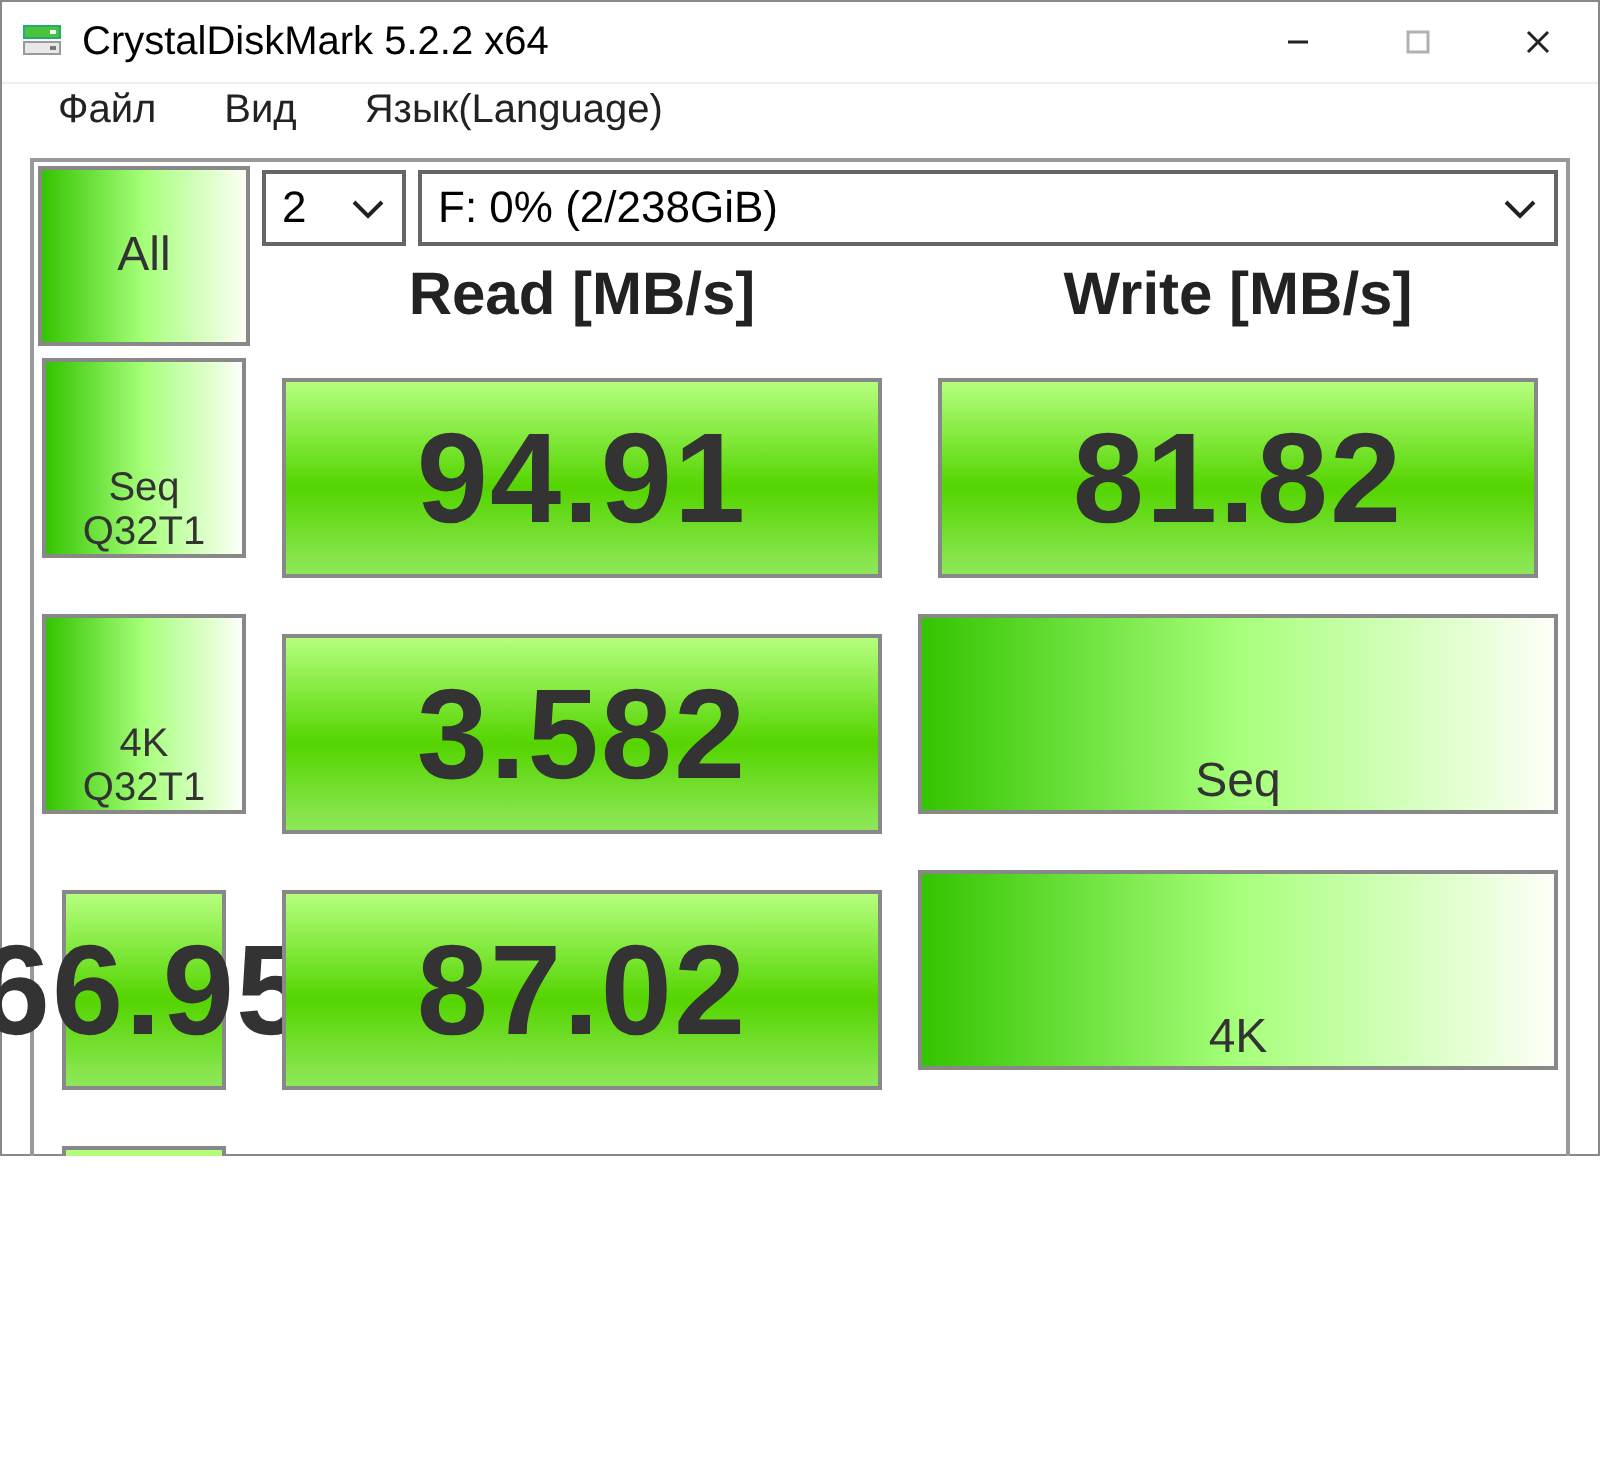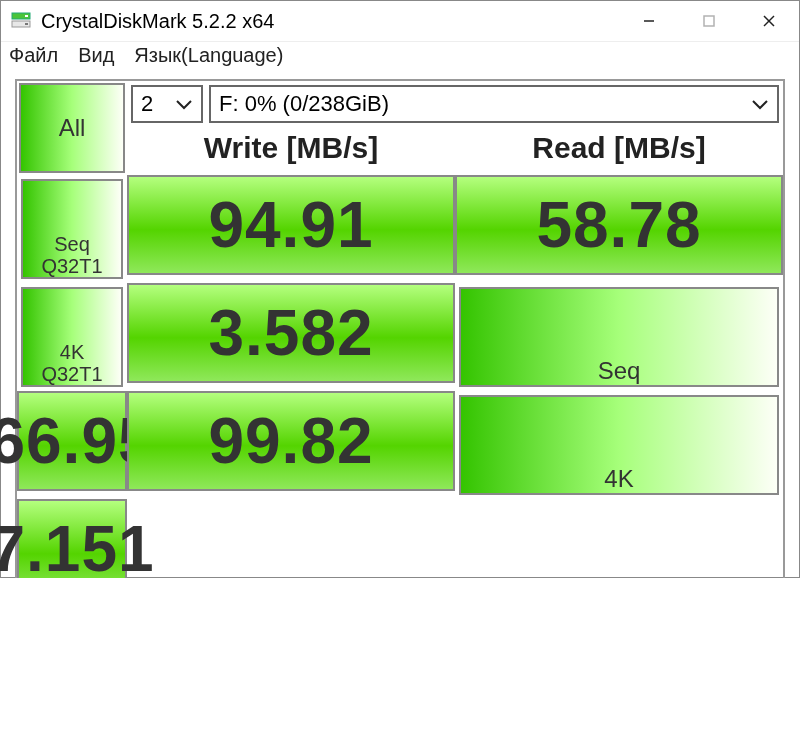--- a/index.html
+++ b/index.html
@@ -27,22 +27,22 @@
   .win-controls { display: flex; }
   .win-btn {
     width: 60px; height: 40px;
     display: flex; align-items: center; justify-content: center;
     color: #222; font-size: 16px;
   }
   .menubar {
     height: 34px;
     display: flex;
     align-items: center;
-    padding: 0 0;
-    gap: 4px;
+    padding: 0 20px;
+    gap: 18px;
     font-size: 20px;
     color: #222;
   }
   .menubar .menu-item { padding: 2px 8px; }
   .content {
     flex: 1;
     padding: 10px 14px 14px 14px;
     display: flex;
     flex-direction: column;
   }
@@ -93,21 +93,21 @@
     text-align: center;
     color: #333;
     height: 100px;
   }
   .row-btn.single { font-size: 24px; }
   .row-btn.double { font-size: 20px; line-height: 1.1; }
   .result {
     display: flex; align-items: center; justify-content: center;
     background: linear-gradient(to bottom, #b4ff7e 0%, #54d400 55%, #8fe85a 100%);
     border: 2px solid #888;
-    margin: 0;
+    margin: 14px;
     height: 100px;
     font-size: 64px; font-weight: 700; color: #333;
     font-family: Arial, sans-serif;
     letter-spacing: 1px;
   }
   .status {
     border: 2px solid #999;
     border-top: none;
     height: 46px;
     background: #fff;
@@ -165,54 +165,54 @@
       <div class="selects-wrap">
         <div class="sel sel-count">
           <span>2</span>
           <span class="caret">
               <svg width="18" height="12">
                 <polyline points="2,3 9,10 16,3" fill="none" stroke="#222" stroke-width="2"></polyline>
               </svg>
             </span>
         </div>
         <div class="sel sel-drive">
-          <span>F: 0% (0/238GiB)</span>
+          <span>F: 0% (2/238GiB)</span>
           <span class="caret">
               <svg width="18" height="12">
                 <polyline points="2,3 9,10 16,3" fill="none" stroke="#222" stroke-width="2"></polyline>
               </svg>
             </span>
         </div>
       </div>
 
+      <div class="hdr">Read [MB/s]</div>
       <div class="hdr">Write [MB/s]</div>
-      <div class="hdr">Read [MB/s]</div>
 
       <div class="row-btn double">
         <div>
           <div>Seq</div>
           <div>Q32T1</div>
         </div>
       </div>
       <div class="result">94.91</div>
-      <div class="result">58.78</div>
+      <div class="result">81.82</div>
 
       <div class="row-btn double">
         <div>
           <div>4K</div>
           <div>Q32T1</div>
         </div>
       </div>
       <div class="result">3.582</div>
 
       <div class="row-btn single">
         <span>Seq</span>
       </div>
       <div class="result">66.95</div>
-      <div class="result">99.82</div>
+      <div class="result">87.02</div>
 
       <div class="row-btn single">
         <span>4K</span>
       </div>
       <div class="result">7.151</div>
 
     </div>
     <div class="status"></div>
   </div>
 

